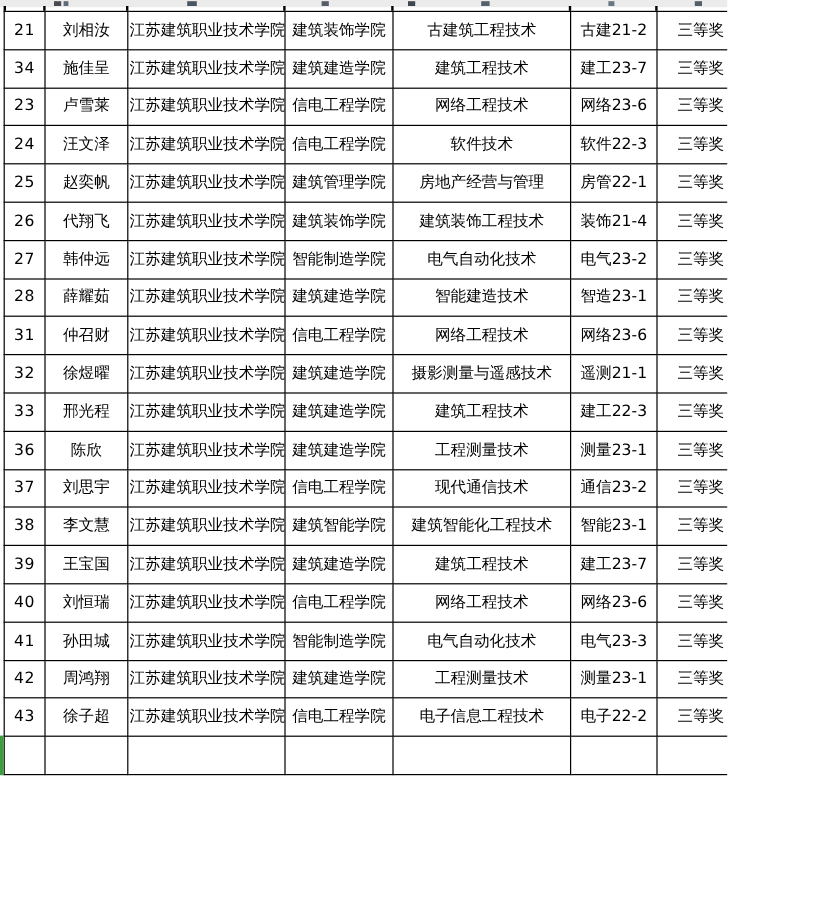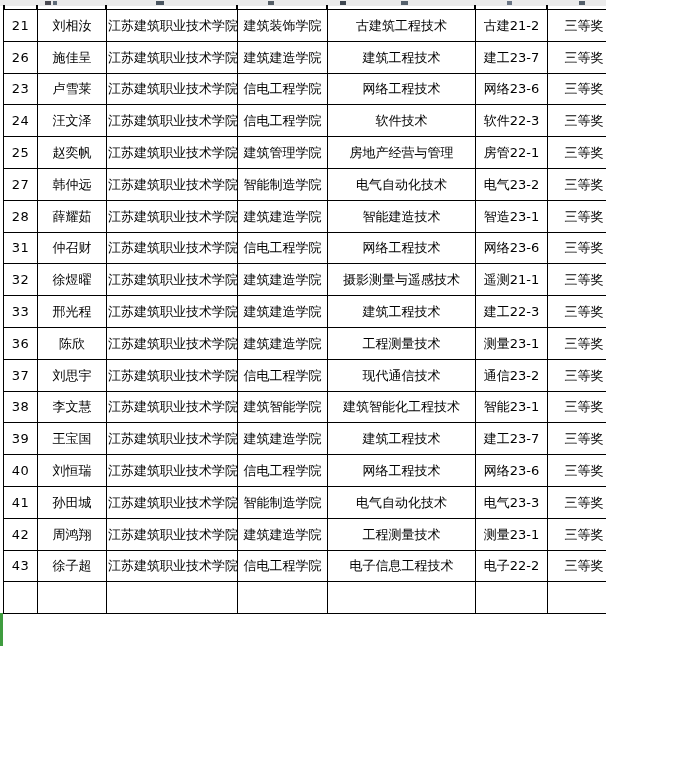--- a/index.html
+++ b/index.html
@@ -72,21 +72,21 @@
       <td class="c-num">21</td>
       <td class="c-name">刘相汝</td>
       <td class="c-school">江苏建筑职业技术学院</td>
       <td class="c-college">建筑装饰学院</td>
       <td class="c-major">古建筑工程技术</td>
       <td class="c-class">古建21-2</td>
       <td class="c-award">三等奖</td>
       <td class="c-empty"></td>
     </tr>
         <tr>
-      <td class="c-num">26</td>
+      <td class="c-num">34</td>
       <td class="c-name">施佳呈</td>
       <td class="c-school">江苏建筑职业技术学院</td>
       <td class="c-college">建筑建造学院</td>
       <td class="c-major">建筑工程技术</td>
       <td class="c-class">建工23-7</td>
       <td class="c-award">三等奖</td>
       <td class="c-empty"></td>
     </tr>
         <tr>
       <td class="c-num">23</td>
@@ -108,20 +108,30 @@
       <td class="c-award">三等奖</td>
       <td class="c-empty"></td>
     </tr>
         <tr>
       <td class="c-num">25</td>
       <td class="c-name">赵奕帆</td>
       <td class="c-school">江苏建筑职业技术学院</td>
       <td class="c-college">建筑管理学院</td>
       <td class="c-major">房地产经营与管理</td>
       <td class="c-class">房管22-1</td>
+      <td class="c-award">三等奖</td>
+      <td class="c-empty"></td>
+    </tr>
+        <tr>
+      <td class="c-num">26</td>
+      <td class="c-name">代翔飞</td>
+      <td class="c-school">江苏建筑职业技术学院</td>
+      <td class="c-college">建筑装饰学院</td>
+      <td class="c-major">建筑装饰工程技术</td>
+      <td class="c-class">装饰21-4</td>
       <td class="c-award">三等奖</td>
       <td class="c-empty"></td>
     </tr>
         <tr>
       <td class="c-num">27</td>
       <td class="c-name">韩仲远</td>
       <td class="c-school">江苏建筑职业技术学院</td>
       <td class="c-college">智能制造学院</td>
       <td class="c-major">电气自动化技术</td>
       <td class="c-class">电气23-2</td>

